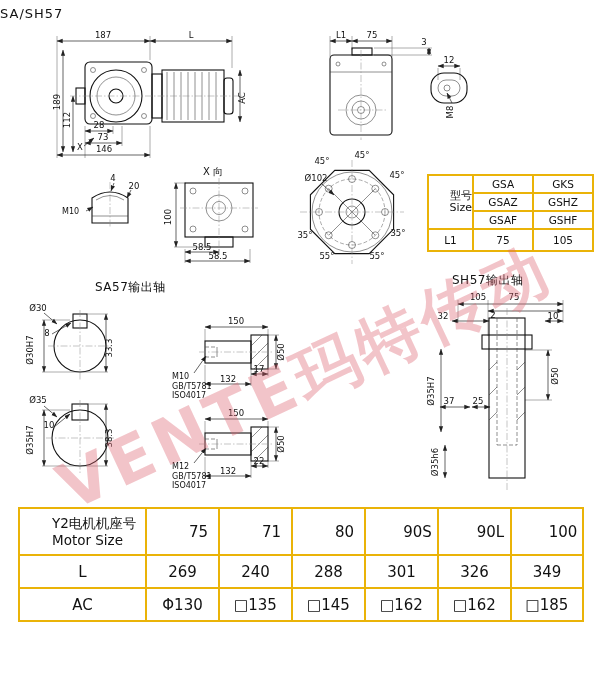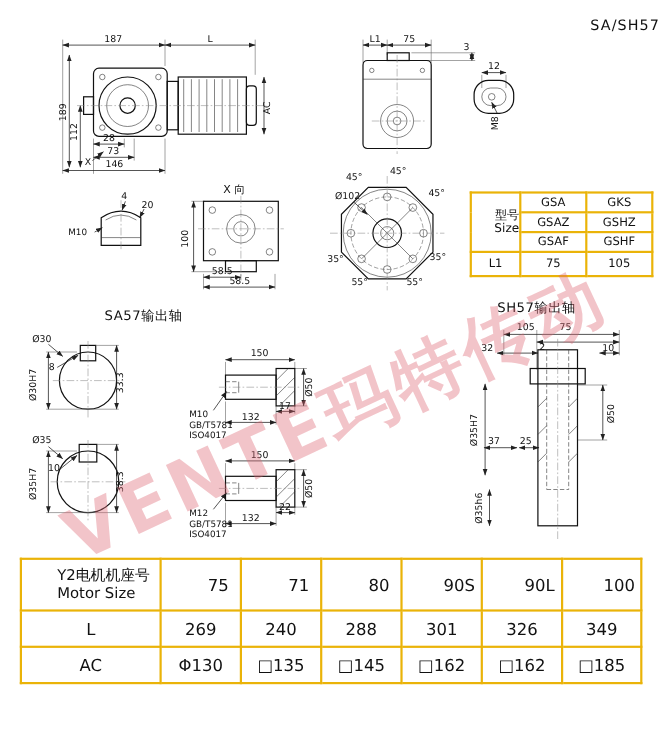--- a/index.html
+++ b/index.html
@@ -1,18 +1,18 @@
 <!DOCTYPE html>
 <html><head>
 <meta charset="utf-8">
 <style>
   html,body{margin:0;padding:0;background:#fff;}
   .page{position:relative;width:600px;height:673px;background:#ffffff;overflow:hidden;
         font-family:"DejaVu Sans","Liberation Sans",sans-serif;color:#111;}
-  .title{position:absolute;top:16px;left:0;width:100%;text-align:right;
+  .title{position:absolute;top:6px;left:0;width:100%;text-align:left;
          font-size:13px;letter-spacing:1px;}
   .sec-label{position:absolute;font-size:12px;letter-spacing:.5px;}
   .sa-label{left:95px;top:279px;text-align:center;}
   .sh-label{left:452px;top:272px;}
   svg.draw{position:absolute;left:0;top:0;}
   svg text{fill:#111;font-family:"DejaVu Sans","Liberation Sans",sans-serif;}
   .dm{font-size:8.5px;text-anchor:middle;}
   .dms{font-size:8px;text-anchor:start;}
   .lb{font-size:10px;text-anchor:middle;}
   g.ext line{stroke:#666;stroke-width:.55;}

